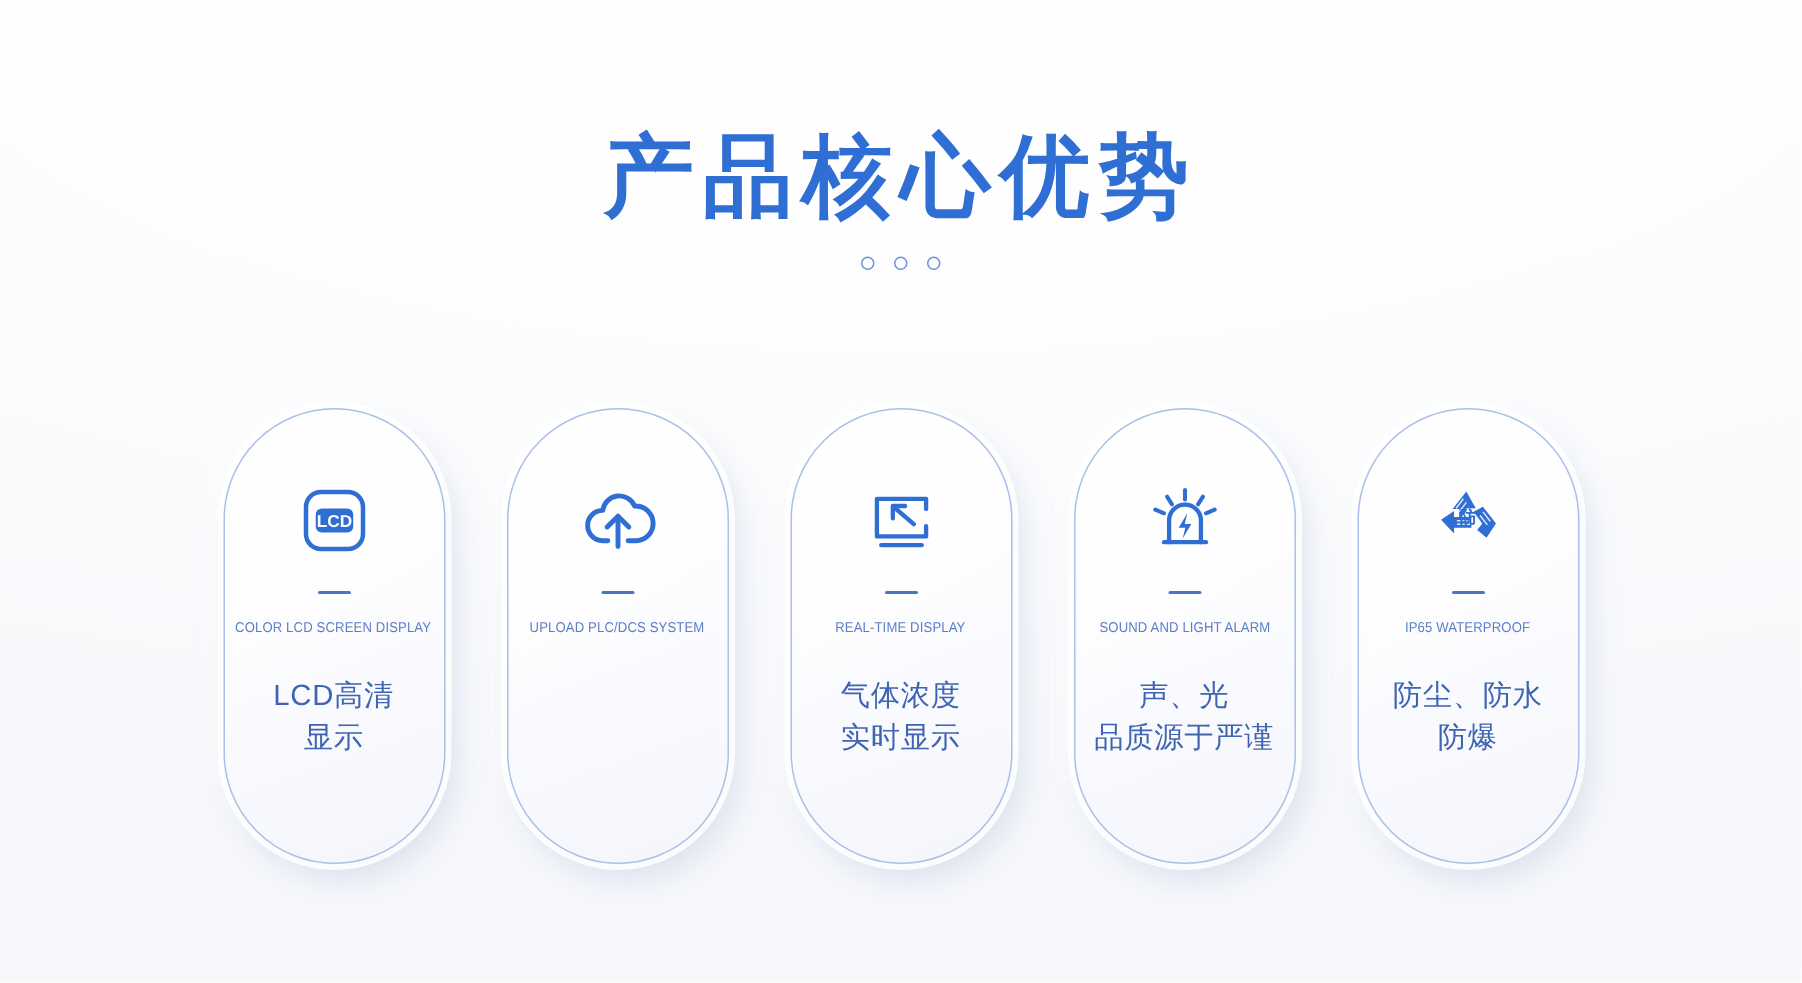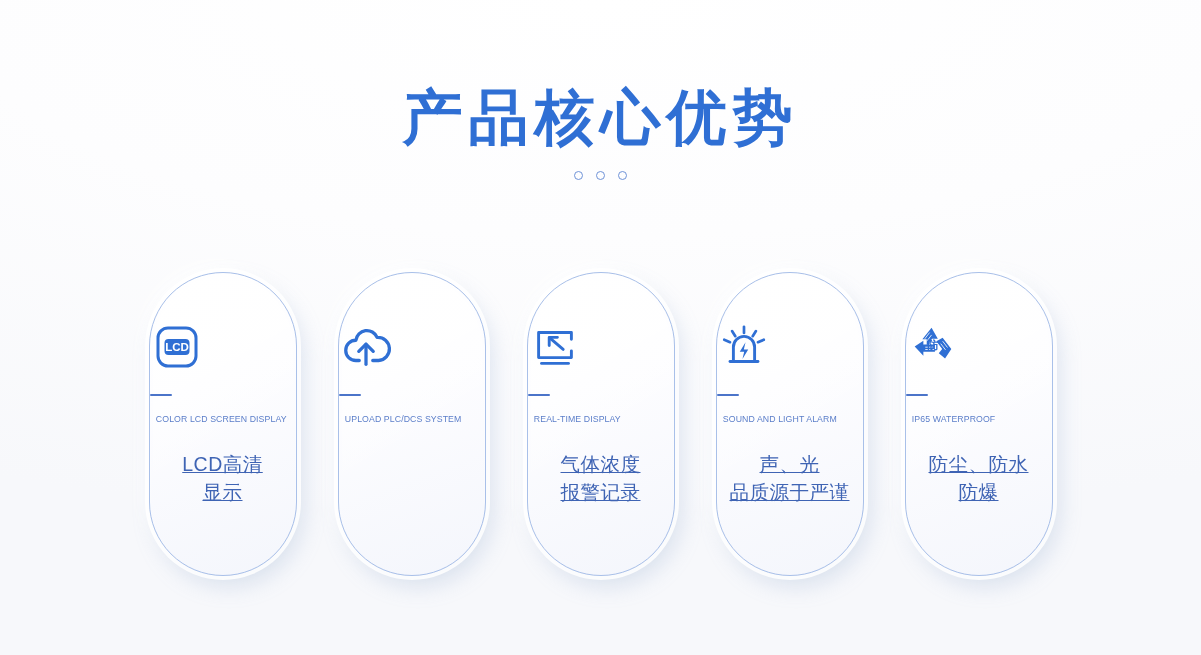--- a/index.html
+++ b/index.html
@@ -89,20 +89,21 @@
     border: 1.4px solid #a9c0e9;
     background:
       linear-gradient(160deg, #ffffff 0%, #fdfdff 38%, #f4f6fc 100%);
     box-shadow:
       0 0 0 4px rgba(255,255,255,0.85),
       6px 10px 22px rgba(140,165,205,0.28),
       -6px -8px 18px rgba(255,255,255,0.95),
       inset 0 1px 2px rgba(255,255,255,0.9);
     display: flex;
     flex-direction: column;
+    align-items: center;
     overflow: visible;
   }
 
   
   .card::before {
     content: "";
     position: absolute;
     inset: 3px;
     border-radius: 71px;
     background: linear-gradient(150deg, rgba(255,255,255,0.98) 0%, rgba(255,255,255,0.55) 32%, rgba(255,255,255,0) 58%);
@@ -146,21 +147,20 @@
   .card-cn {
     margin-top: 27px;
     font-size: 19.5px;
     color: #3f64b4;
     line-height: 1.42;
     text-align: center;
     letter-spacing: 0.5px;
     position: relative;
     z-index: 2;
     padding: 0 4px;
-    text-decoration: underline;
   }
 </style>
 </head>
 <body>
 
 <div id="page">
 
   <div class="header">
     <div class="main-title">产品核心优势</div>
     <div class="dots">
@@ -207,21 +207,21 @@
           <path d="M45 20 V13 H11 v26 h34 v-7" stroke="#2f6fd4" stroke-width="3" stroke-linecap="round" stroke-linejoin="round"></path>
           <path d="M36.5 30.5 L22.5 18.5" stroke="#2f6fd4" stroke-width="3" stroke-linecap="round"></path>
           <path d="M22 26.5 V18 h8.5" stroke="#2f6fd4" stroke-width="3" stroke-linecap="round" stroke-linejoin="round"></path>
           <path d="M14 45 H42" stroke="#2f6fd4" stroke-width="3" stroke-linecap="round"></path>
         </svg>
       </div>
       <div class="divider"></div>
       <div class="card-en">REAL-TIME DISPLAY</div>
       <div class="card-cn">
         <div>气体浓度</div>
-        <div>报警记录</div>
+        <div>实时显示</div>
       </div>
     </div>
 
     <div class="card">
       <div class="card-icon">
         <svg width="56" height="56" viewBox="0 0 56 56" fill="none">
           <path d="M17 43 V28 a11 11 0 0 1 22 0 v15" stroke="#2f6fd4" stroke-width="3" stroke-linecap="round" stroke-linejoin="round"></path>
           <path d="M13.5 43 H42.5" stroke="#2f6fd4" stroke-width="3" stroke-linecap="round"></path>
           <path d="M28 7 V13.5" stroke="#2f6fd4" stroke-width="2.8" stroke-linecap="round"></path>
           <path d="M15.6 11.5 L19 16.8" stroke="#2f6fd4" stroke-width="2.8" stroke-linecap="round"></path>

